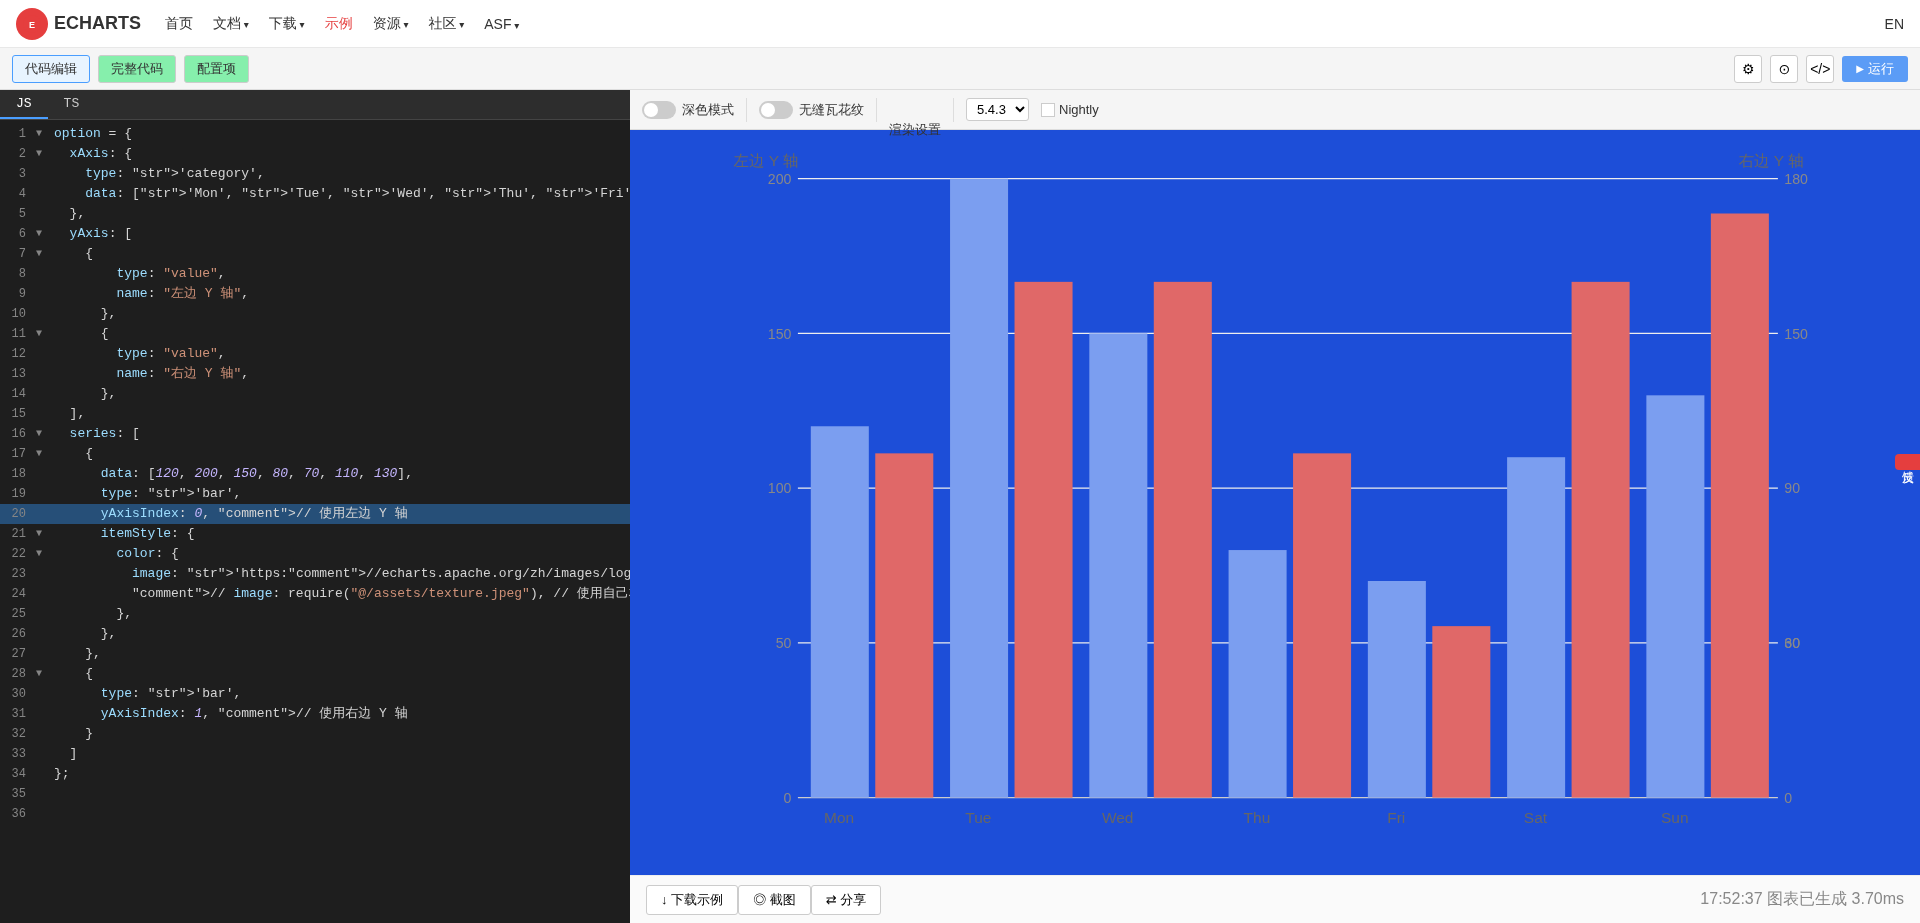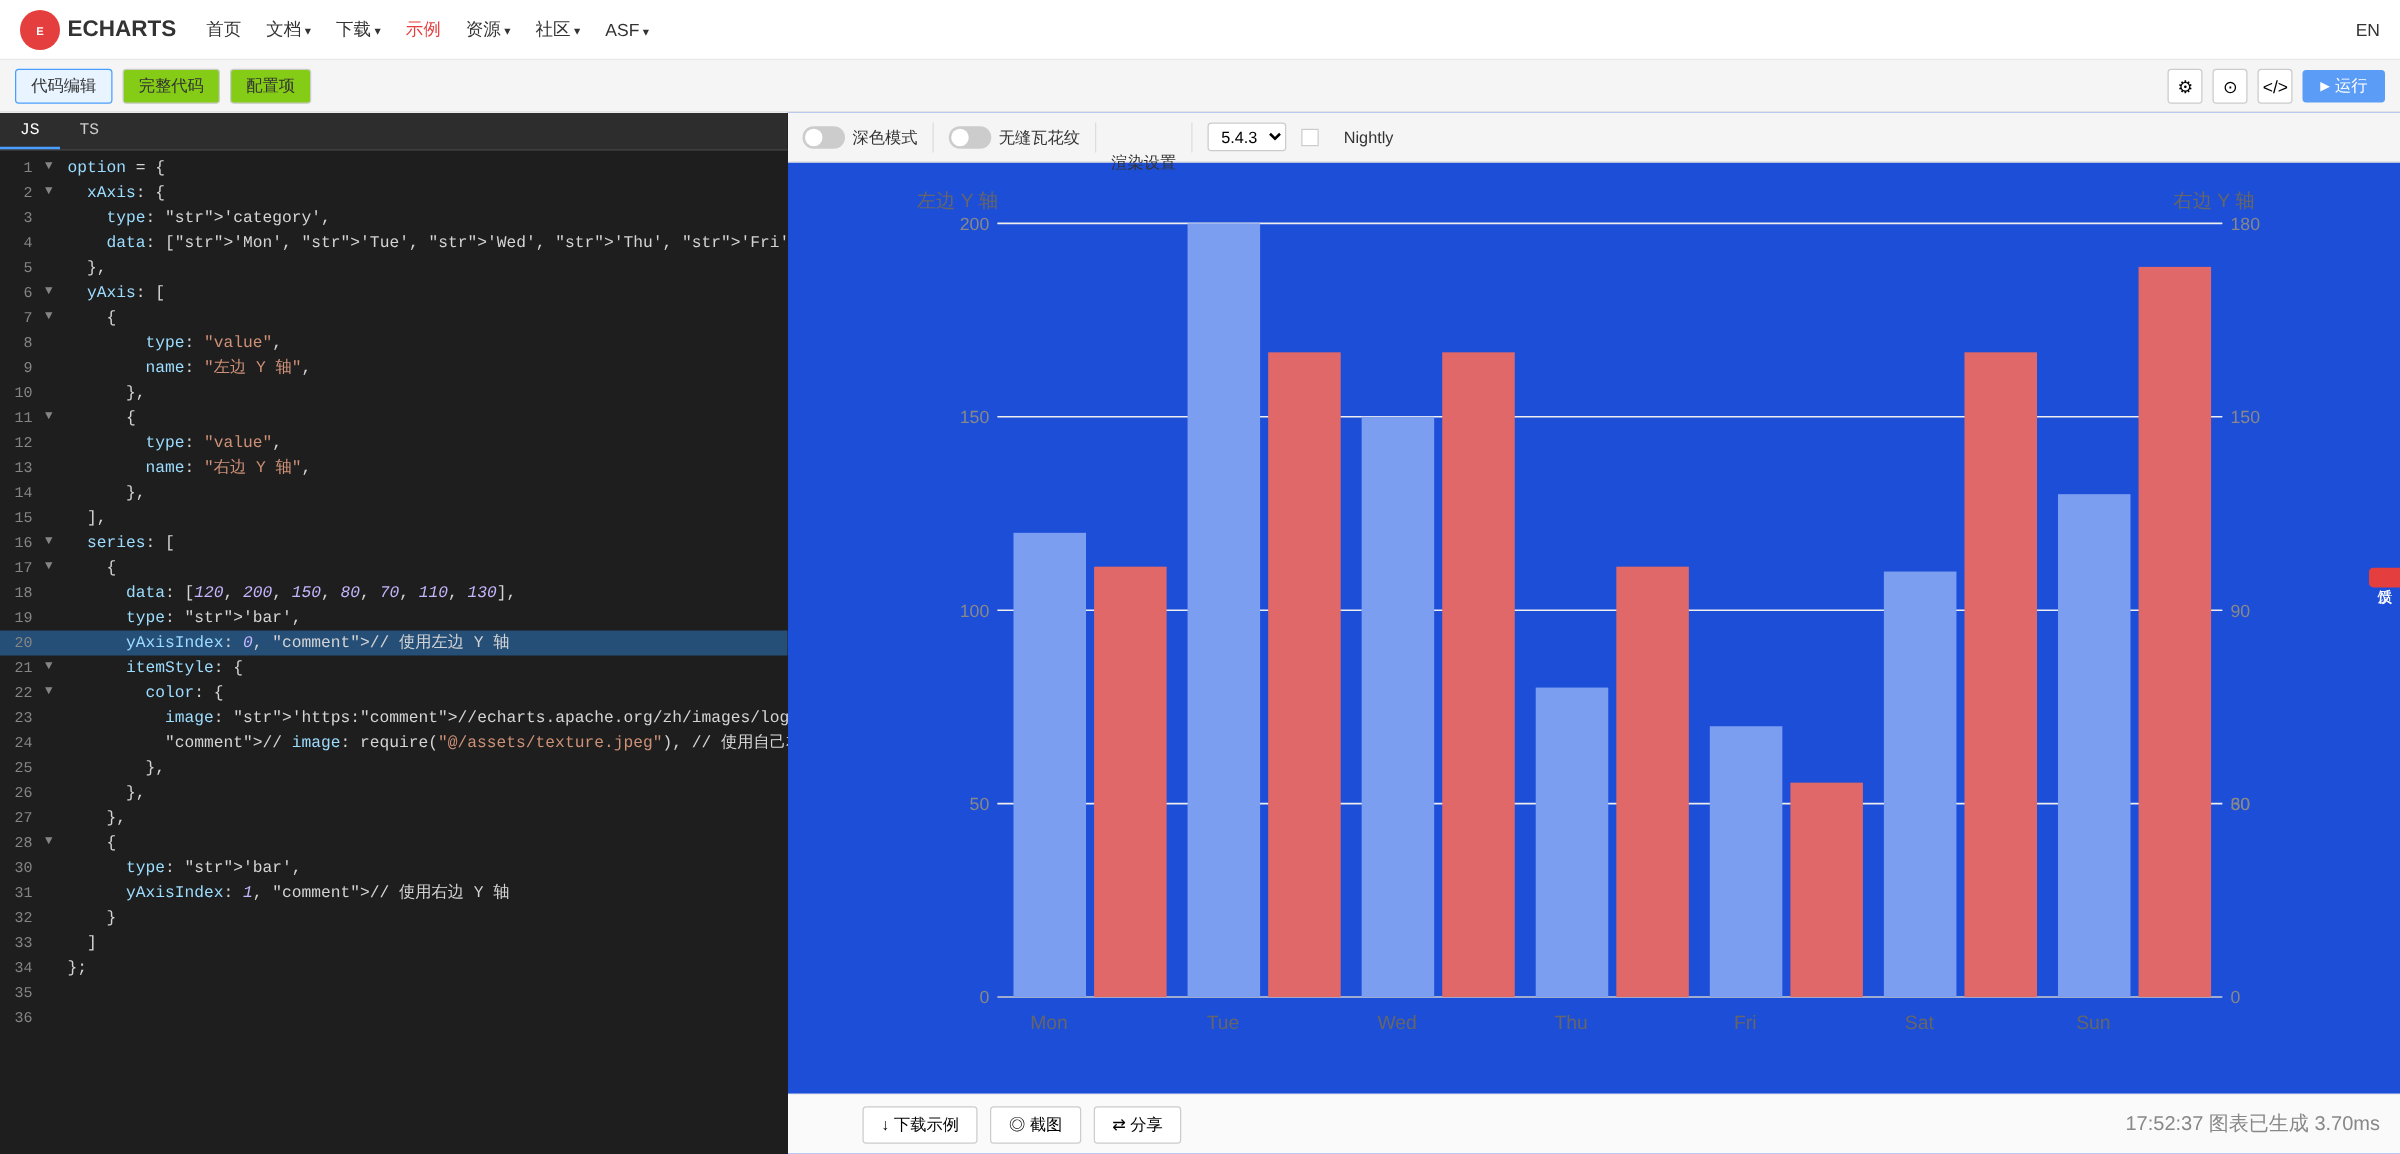--- a/index.html
+++ b/index.html
@@ -17,21 +17,21 @@
     .nav-link.active { color: #e53e3e; }
     .nav-link.has-dropdown::after { content: ' ▾'; font-size: 10px; }
     .nav-right { margin-left: auto; color: #333; font-size: 14px; }
 
     
     .toolbar {
       display: flex; align-items: center; height: 42px; background: #f5f5f5;
       border-bottom: 1px solid #ddd; padding: 0 12px; gap: 8px;
     }
     .tab-btn {
-      padding: 4px 12px; border: 1px solid #ccc; background: #84cc16;
+      padding: 4px 12px; border: 1px solid #ccc; background: #86efac;
       border-radius: 3px; cursor: pointer; font-size: 13px; color: #333;
     }
     .tab-btn.active { background: #e8f4ff; border-color: #4a9eff; color: #333; }
     .toolbar-sep { flex: 1; }
     .toolbar-icon-btn {
       width: 28px; height: 28px; border: 1px solid #ccc; background: #fff;
       border-radius: 3px; cursor: pointer; display: flex; align-items: center; justify-content: center; font-size: 14px;
     }
     .run-btn {
       padding: 4px 14px; background: #5b9cf6; color: #fff; border: none;
@@ -75,32 +75,32 @@
     }
     .toggle-switch::after {
       content: ''; position: absolute; width: 14px; height: 14px;
       background: #fff; border-radius: 50%; top: 2px; left: 2px; transition: left 0.2s;
     }
     .chart-opt-sep { width: 1px; height: 24px; background: #ddd; }
     .version-select {
       border: 1px solid #ccc; border-radius: 3px; padding: 2px 6px;
       font-size: 13px; background: #fff; cursor: pointer;
     }
-    .nightly-label { display: flex; align-items: flex-end; gap: 20px; font-size: 13px; color: #333; }
+    .nightly-label { display: flex; align-items: flex-end; gap: 4px; font-size: 13px; color: #333; }
     .checkbox-sq { width: 14px; height: 14px; border: 1px solid #ccc; background: #fff; display: inline-block; }
 
     
     .chart-area { flex: 1; position: relative; padding: 10px 20px 0; overflow: hidden; }
 
     
     .chart-bottom {
       height: 48px; display: flex; align-items: center; justify-content: space-between;
       padding: 0 16px; border-top: 1px solid #eee; background: #fafafa;
     }
-    .chart-bottom-left { display: flex; gap: 10px; margin-left: 44px; }
+    .chart-bottom-left { display: flex; gap: 0; }
     .bottom-btn {
       padding: 5px 14px; border: 1px solid #ccc; background: #fff;
       border-radius: 3px; cursor: pointer; font-size: 13px; display: flex; align-items: center; gap: 5px;
     }
     .chart-bottom-right { font-size: 16px; color: #888; }
 
     
     .chart-svg { width: 100%; height: 100%; }
     .axis-label { font-size: 12px; fill: #666; }
 

